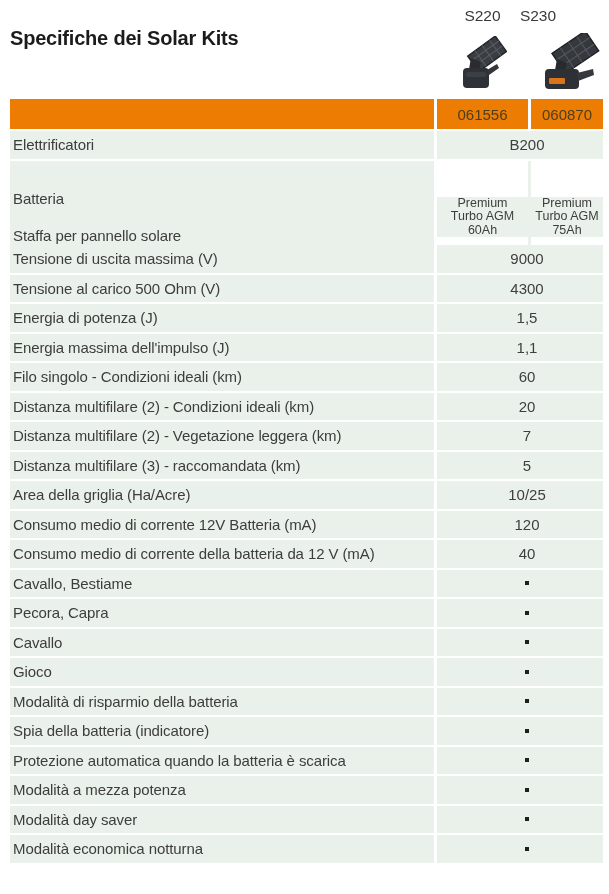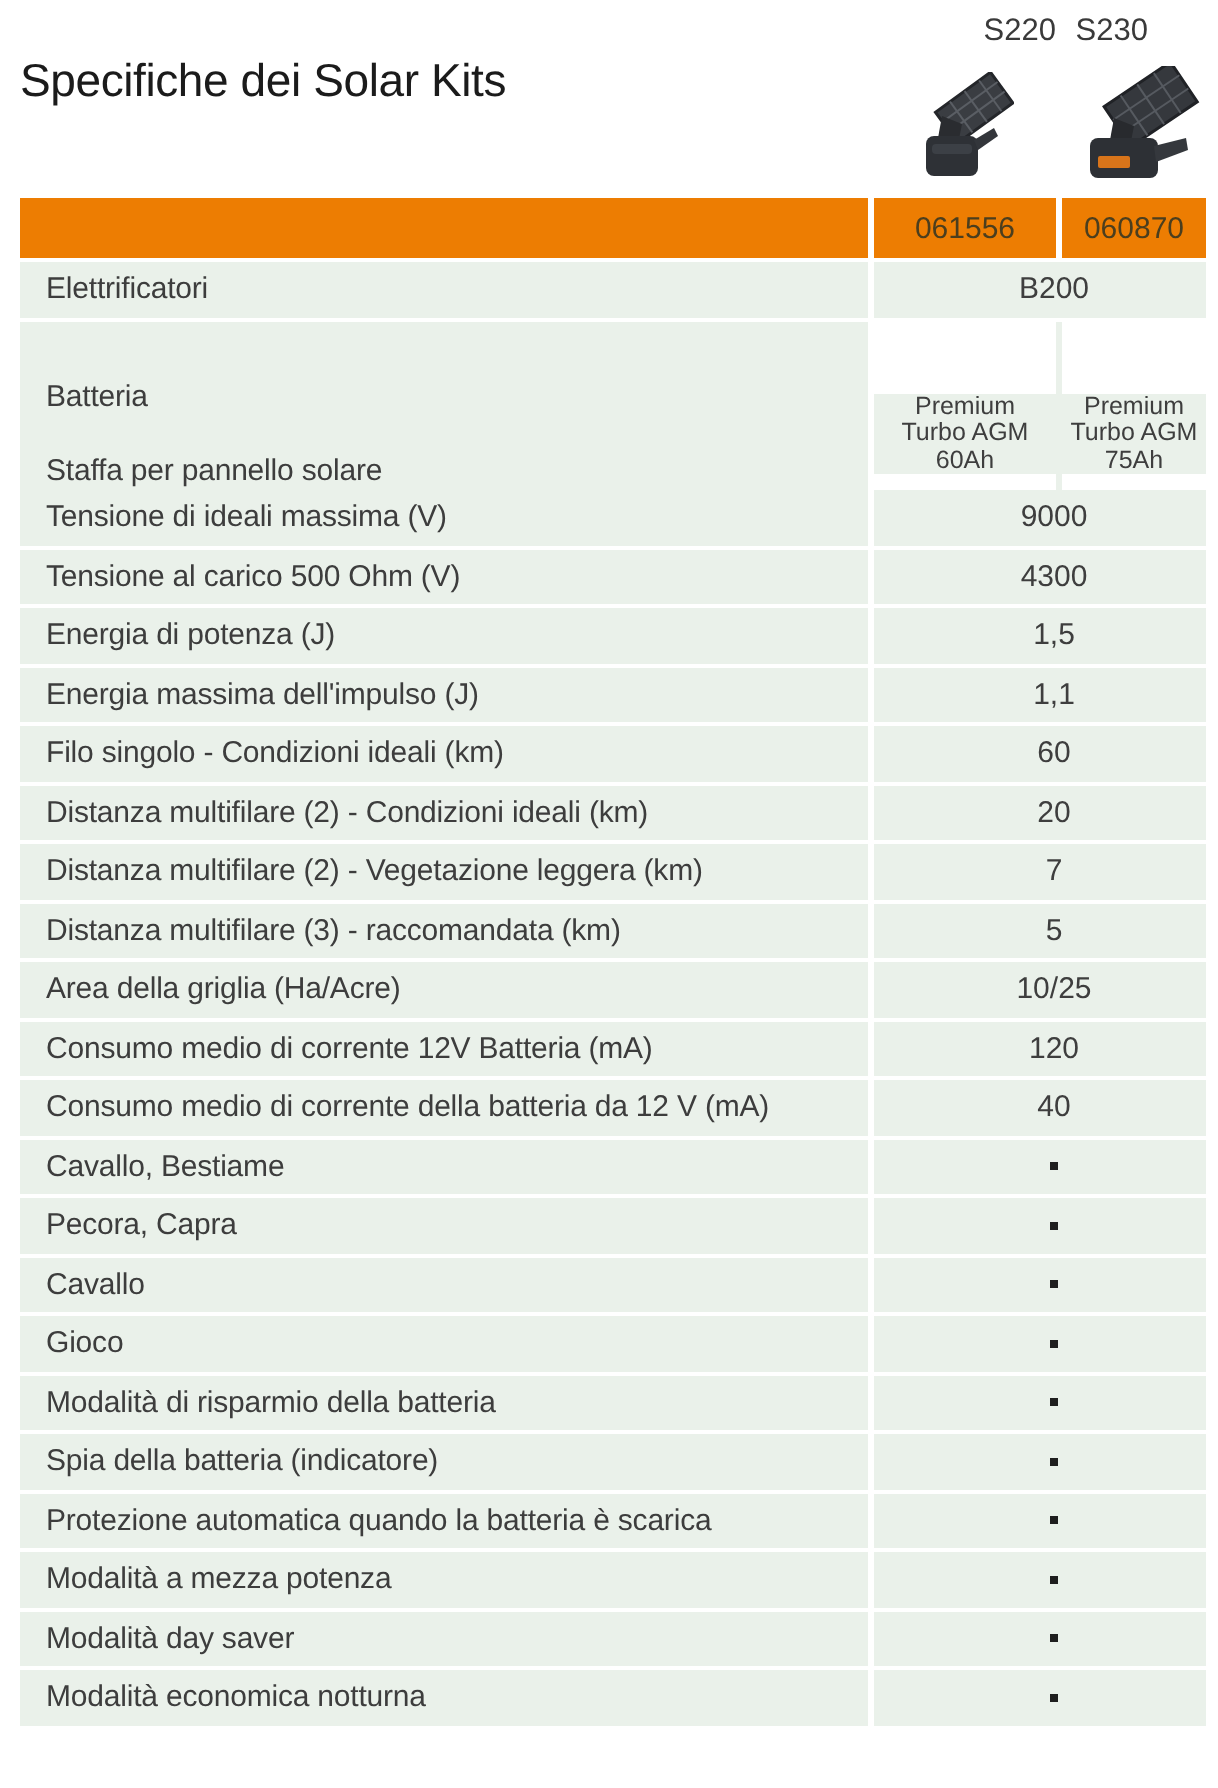--- a/index.html
+++ b/index.html
@@ -1,41 +1,41 @@
 <!DOCTYPE html>
 <html><head>
 <meta charset="utf-8">
 <style>
   * { margin: 0; padding: 0; box-sizing: border-box; }
   html, body { width: 609px; height: 894px; background: #ffffff; overflow: hidden; }
   body { font-family: "Liberation Sans", sans-serif; color: #3e3e3e; position: relative; }
 
   .page-title {
     position: absolute; left: 10px; top: 27px;
-    font-size: 23px; font-weight: normal; color: #1b1b1b; letter-spacing: -0.2px;
+    font-size: 20px; font-weight: bold; color: #1b1b1b; letter-spacing: -0.2px;
   }
 
-  .col-model { position: absolute; top: 7px; font-size: 15.5px; color: #3a3a3a; text-align: right; }
+  .col-model { position: absolute; top: 7px; font-size: 15.5px; color: #3a3a3a; text-align: center; }
   .col-model.m1 { left: 437px; width: 91px; }
   .col-model.m2 { left: 502px; width: 72px; }
 
   .kit-img { position: absolute; }
   .kit-img.k1 { left: 457px; top: 36px; }
   .kit-img.k2 { left: 539px; top: 33px; }
 
   .spec-table { position: absolute; left: 10px; top: 99px; width: 592px; background: #ffffff; }
 
   .hdr-row { display: grid; grid-template-columns: 424px 3px 91px 3px 72px; height: 30px; }
   .hdr-cell { background: #ed7d02; display: flex; align-items: center; justify-content: center;
               font-size: 15px; color: #4b3e1e; }
   .hdr-gap { background: #ffffff; }
 
   .row { display: grid; grid-template-columns: 424px 3px 91px 3px 72px; height: 27.5px; margin-top: 2px; }
   .row.tall { height: 53px; }
-  .cell-label { background: #eaf1ea; display: flex; align-items: center; padding-left: 13px;
+  .cell-label { background: #eaf1ea; display: flex; align-items: center; padding-left: 3px;
                 font-size: 15px; color: #3d3d3d; letter-spacing: -0.1px; }
   .vsep { background: #ffffff; }
   .vcell { background: #eaf1ea; display: flex; align-items: center; justify-content: center;
            font-size: 15px; color: #3e3e3e; text-align: center; margin-top: 36px; }
   .vmid { background: #eaf1ea; }
   .varea { grid-column: 3 / 6; background: #eaf1ea; display: flex; align-items: center;
            justify-content: center; font-size: 15px; color: #3e3e3e; padding-left: 14px; }
   .small-text { font-size: 12.5px; line-height: 13.5px; white-space: pre-line; text-align: center; }
   .bullet { width: 4px; height: 4px; background: #1f1f1f; display: inline-block; }
 </style>
@@ -115,21 +115,21 @@
         <div class="vsep"></div>
         <div class="vcell">
           <div class="bullet"></div>
         </div>
         <div class="vmid"></div>
         <div class="vcell">
           <div class="bullet"></div>
         </div>
       </div>
       <div class="row">
-        <div class="cell-label">Tensione di ideali massima (V)</div>
+        <div class="cell-label">Tensione di uscita massima (V)</div>
         <div class="vsep"></div>
         <div class="varea">9000</div>
       </div>
       <div class="row">
         <div class="cell-label">Tensione al carico 500 Ohm (V)</div>
         <div class="vsep"></div>
         <div class="varea">4300</div>
       </div>
       <div class="row">
         <div class="cell-label">Energia di potenza (J)</div>

